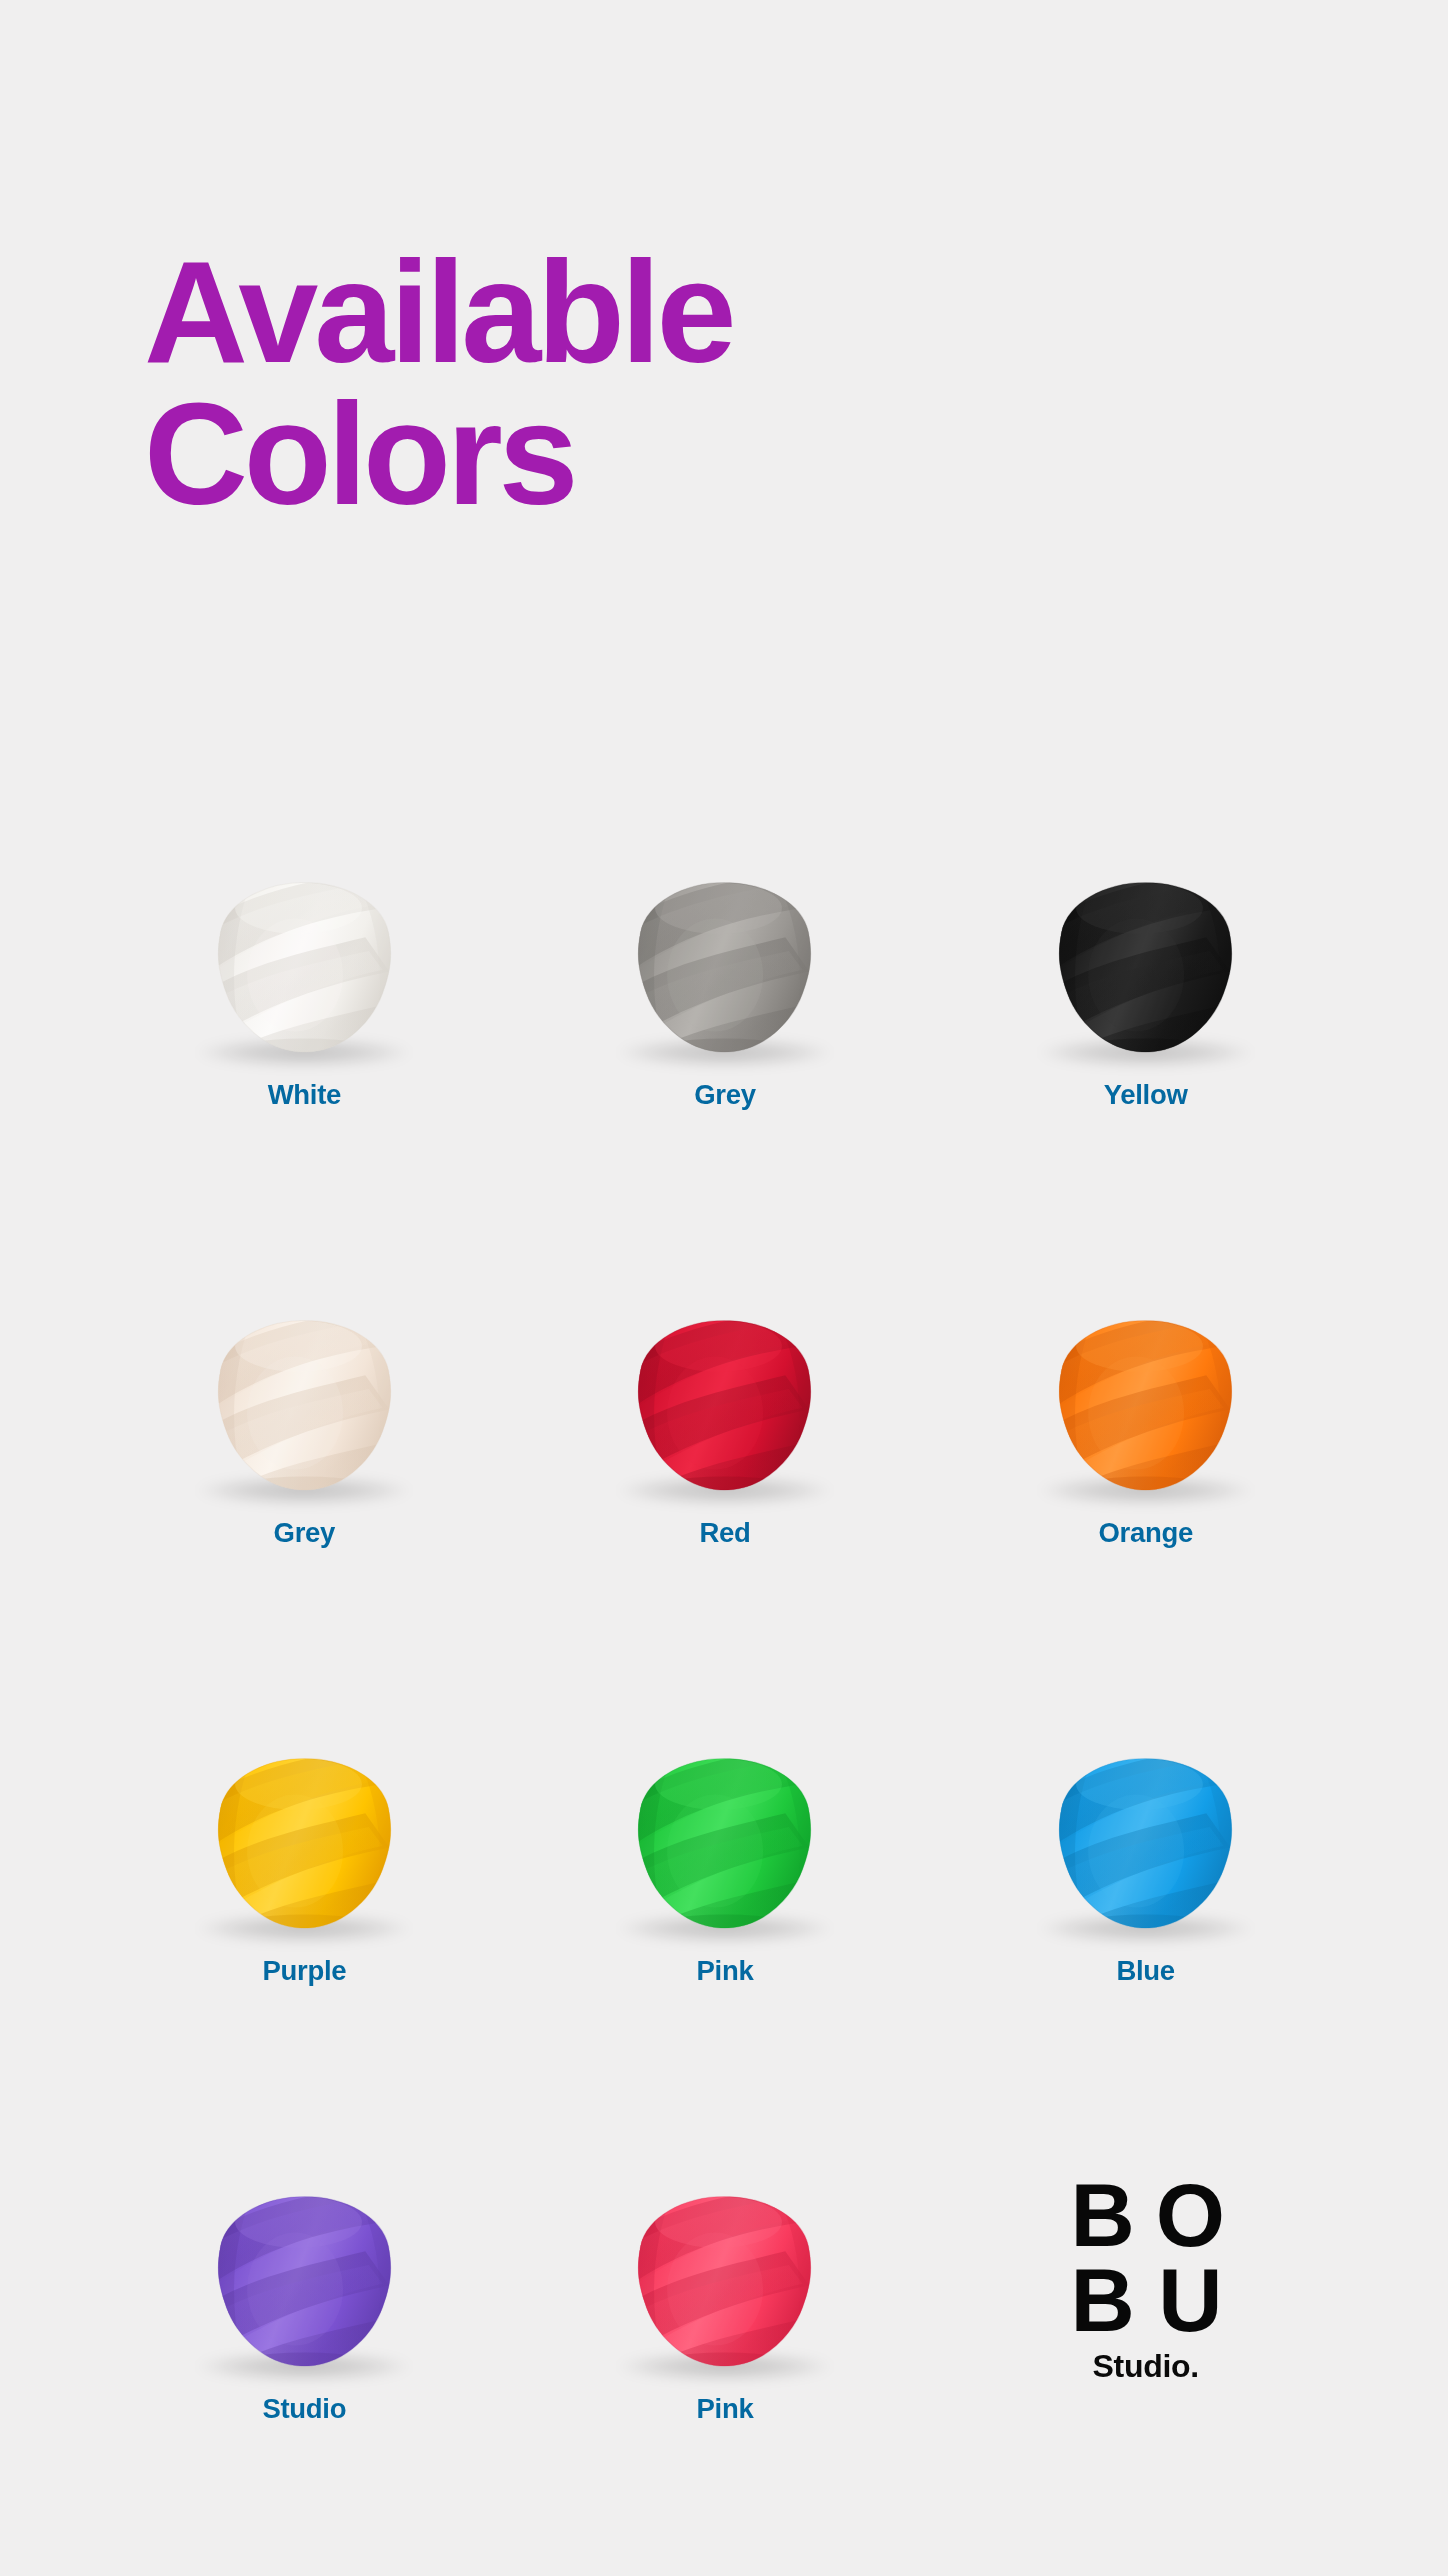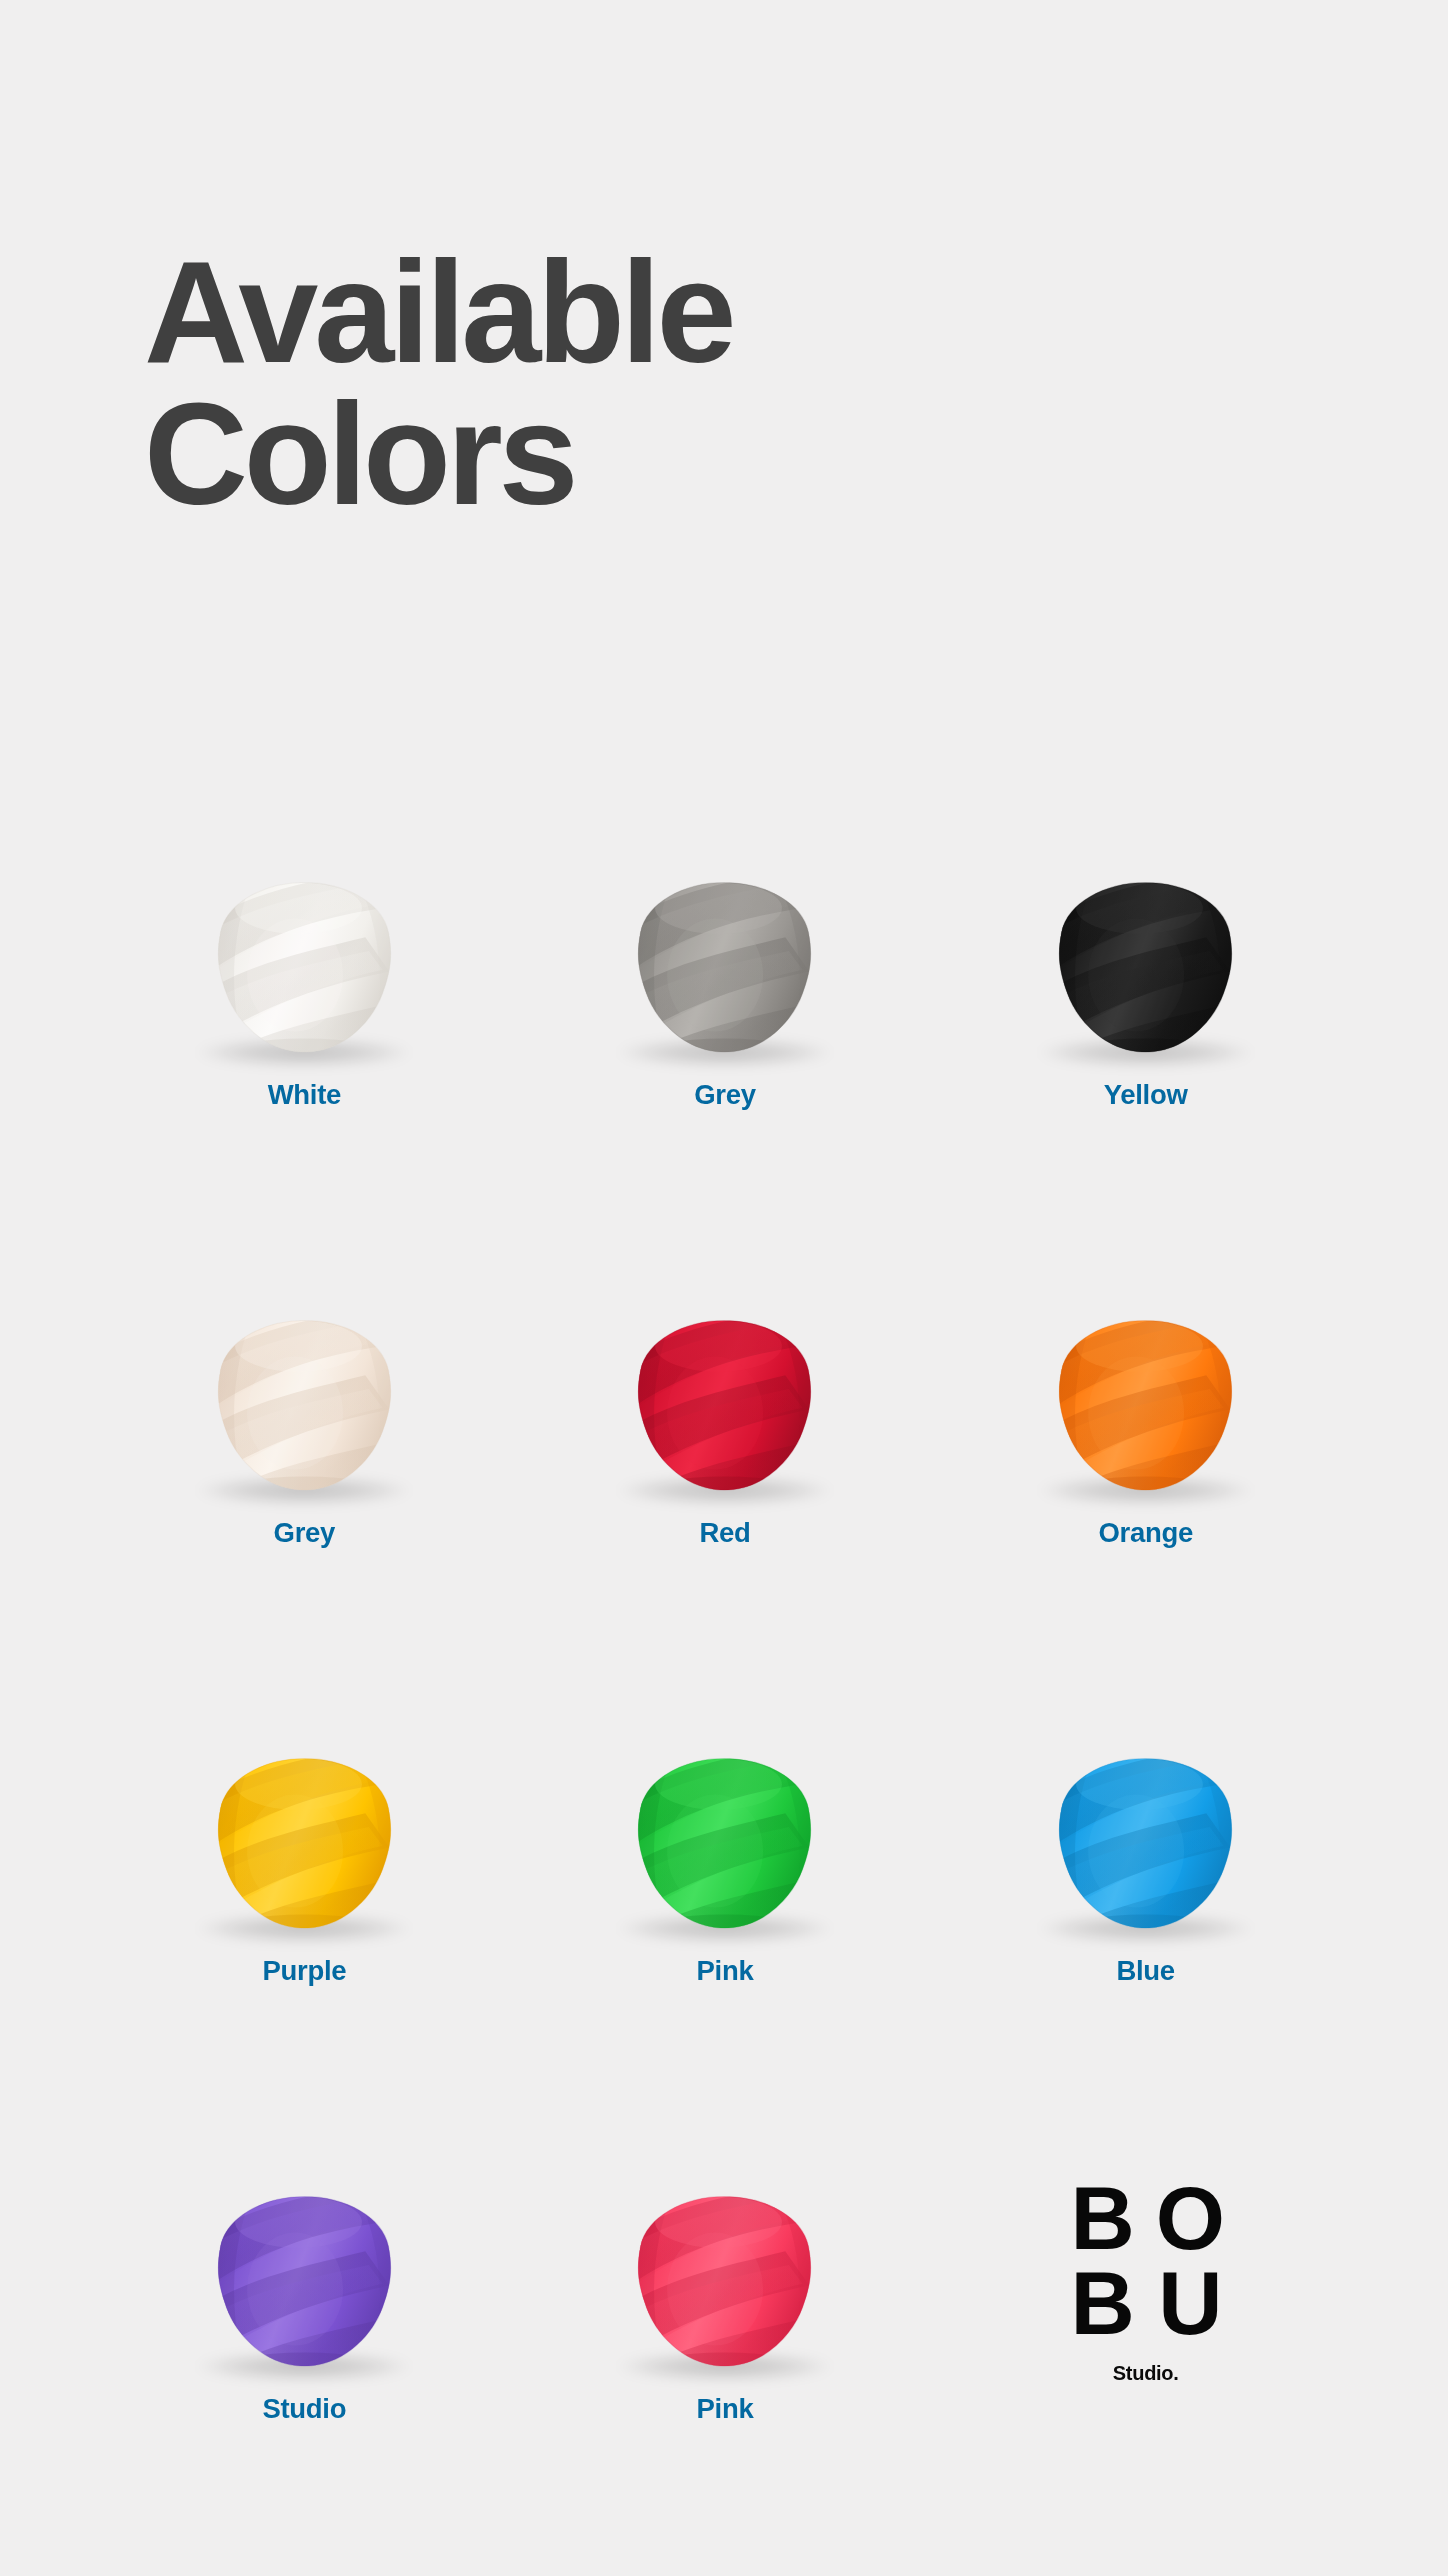--- a/index.html
+++ b/index.html
@@ -18,21 +18,21 @@
   
   .page-title {
     position: absolute;
     left: 144px;
     top: 146px;
     width: 1073px;
     font-size: 144px;
     line-height: 0.98;
     font-weight: 700;
     letter-spacing: -4.3px;
-    color: #404040;
+    color: #a21caf;
     font-family: "Liberation Sans", sans-serif;
   }
   .page-title .tline { display: block; }
 
   
   .swatch-grid {
     position: absolute;
     left: 94px;
     top: 773px;
     width: 1262px;
@@ -118,22 +118,22 @@
   .brand-mark .glyph {
     font-size: 89px;
     line-height: 74px;
     font-weight: 700;
     color: #080808;
     text-align: center;
     font-family: "Liberation Sans", sans-serif;
     letter-spacing: -1.7px;
   }
   .brand-sub {
-    margin-top: 22px;
-    font-size: 20px;
+    margin-top: 11px;
+    font-size: 32px;
     font-weight: 700;
     color: #0A0A0A;
     letter-spacing: -0.3px;
     font-family: "Liberation Sans", sans-serif;
   }
 </style>
 </head>
 <body>
 
 <h1 class="page-title">

